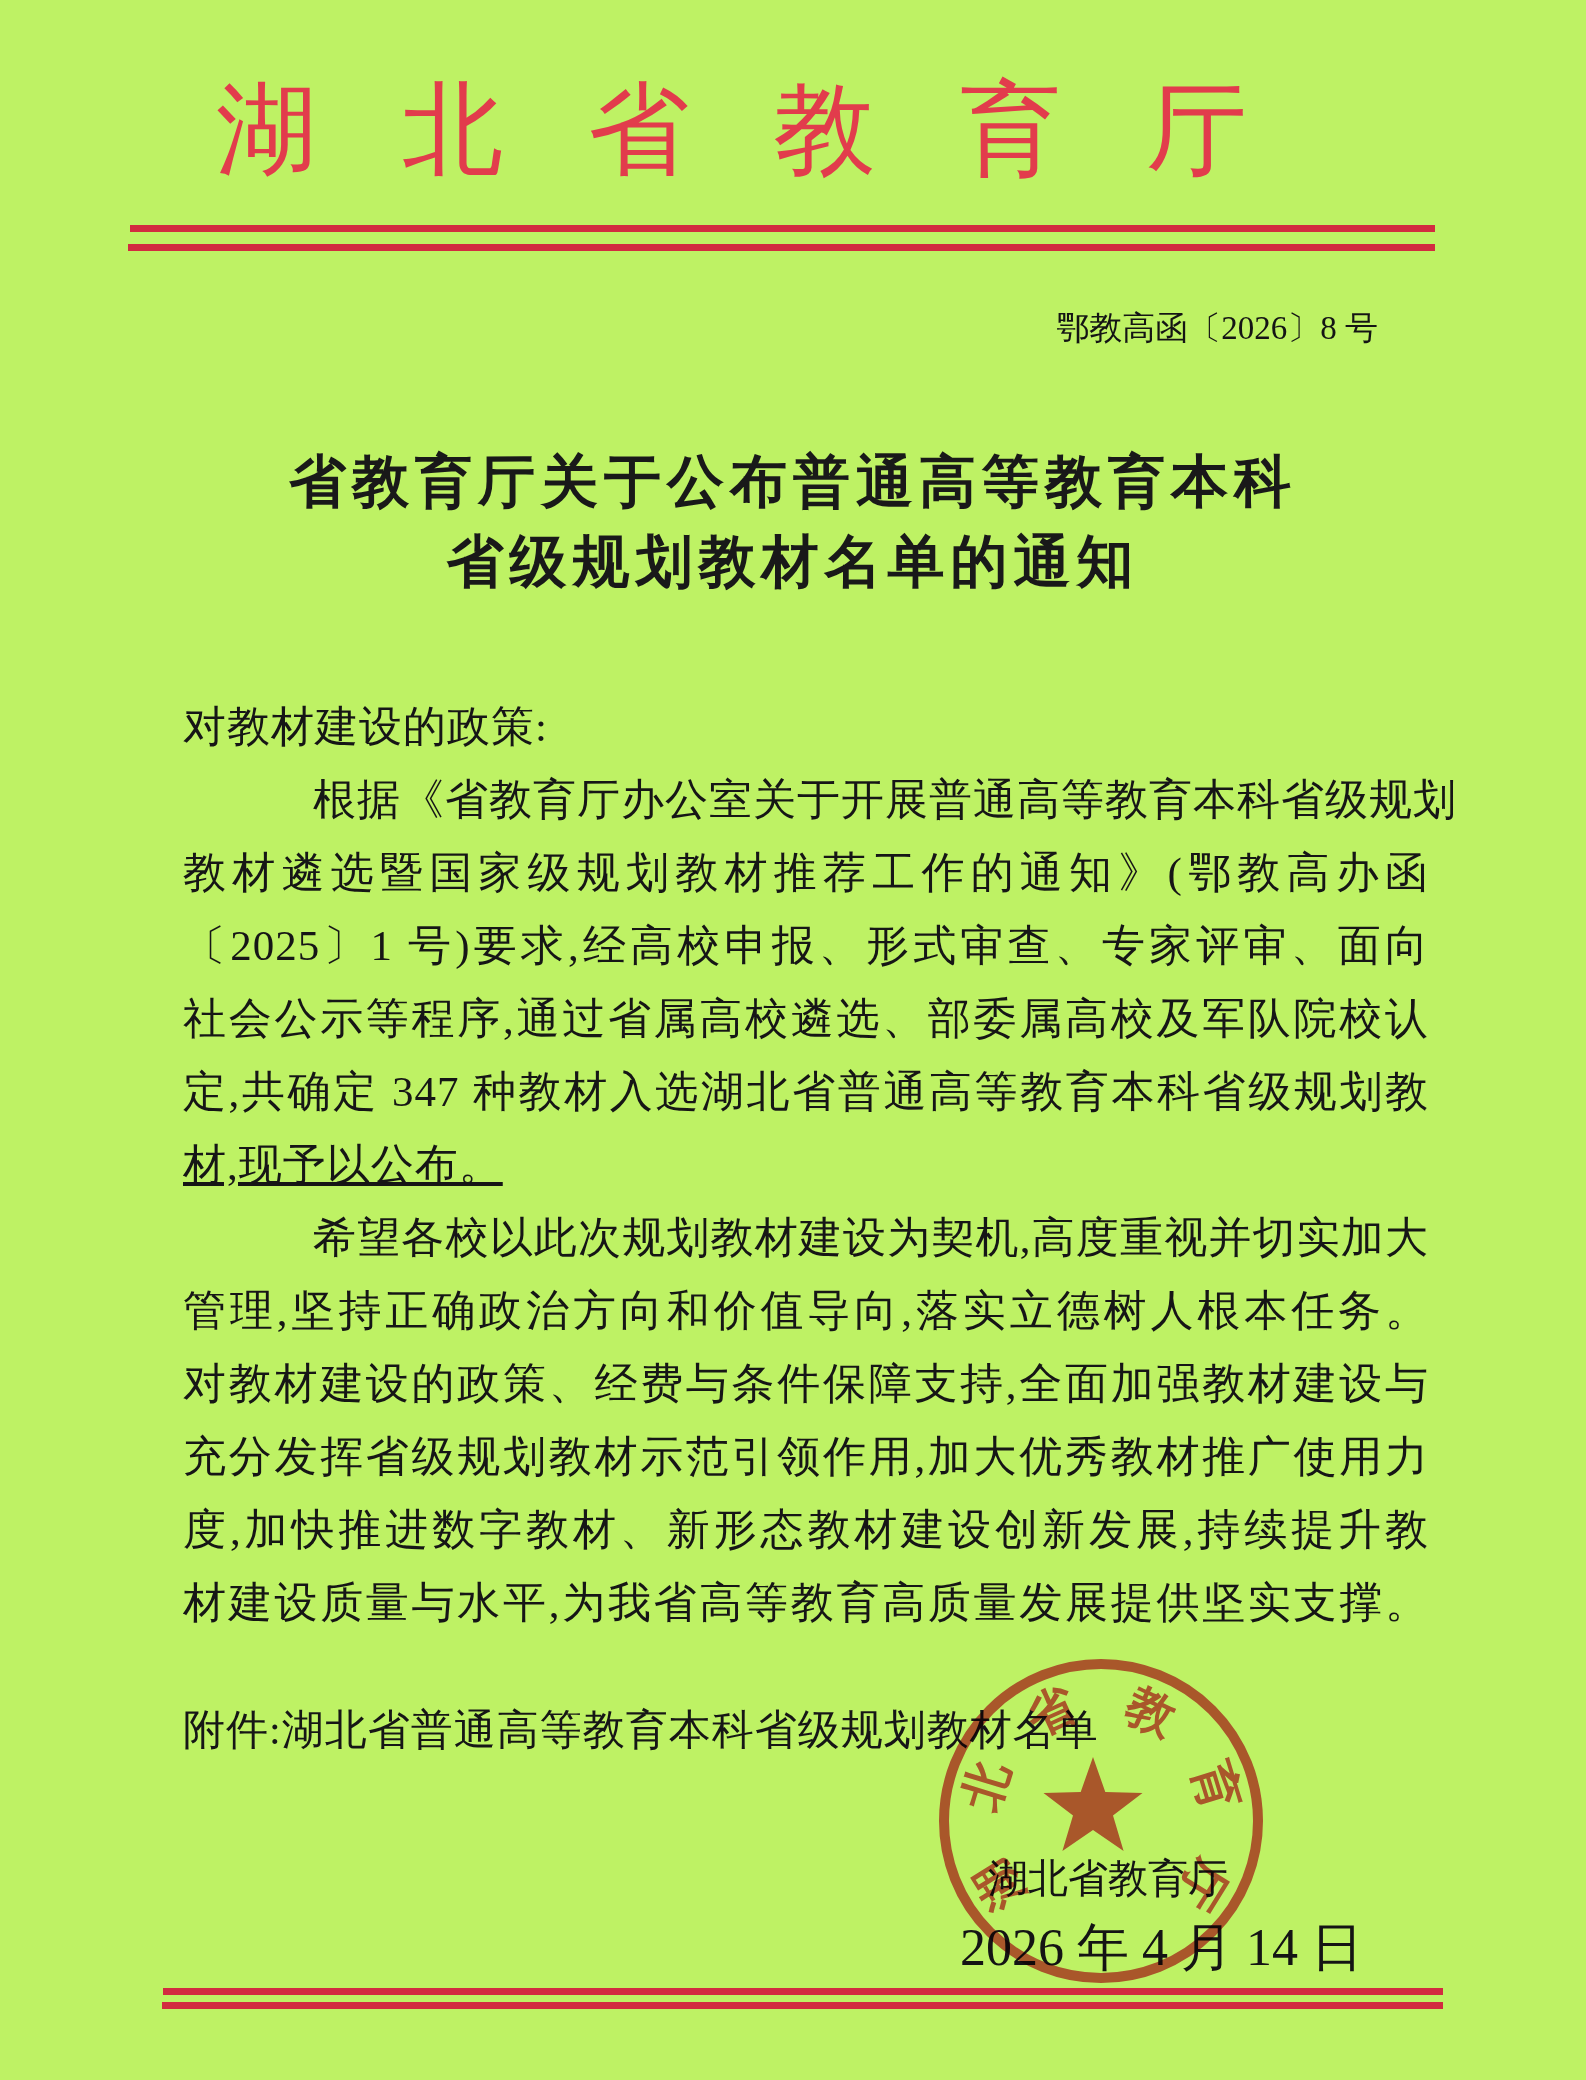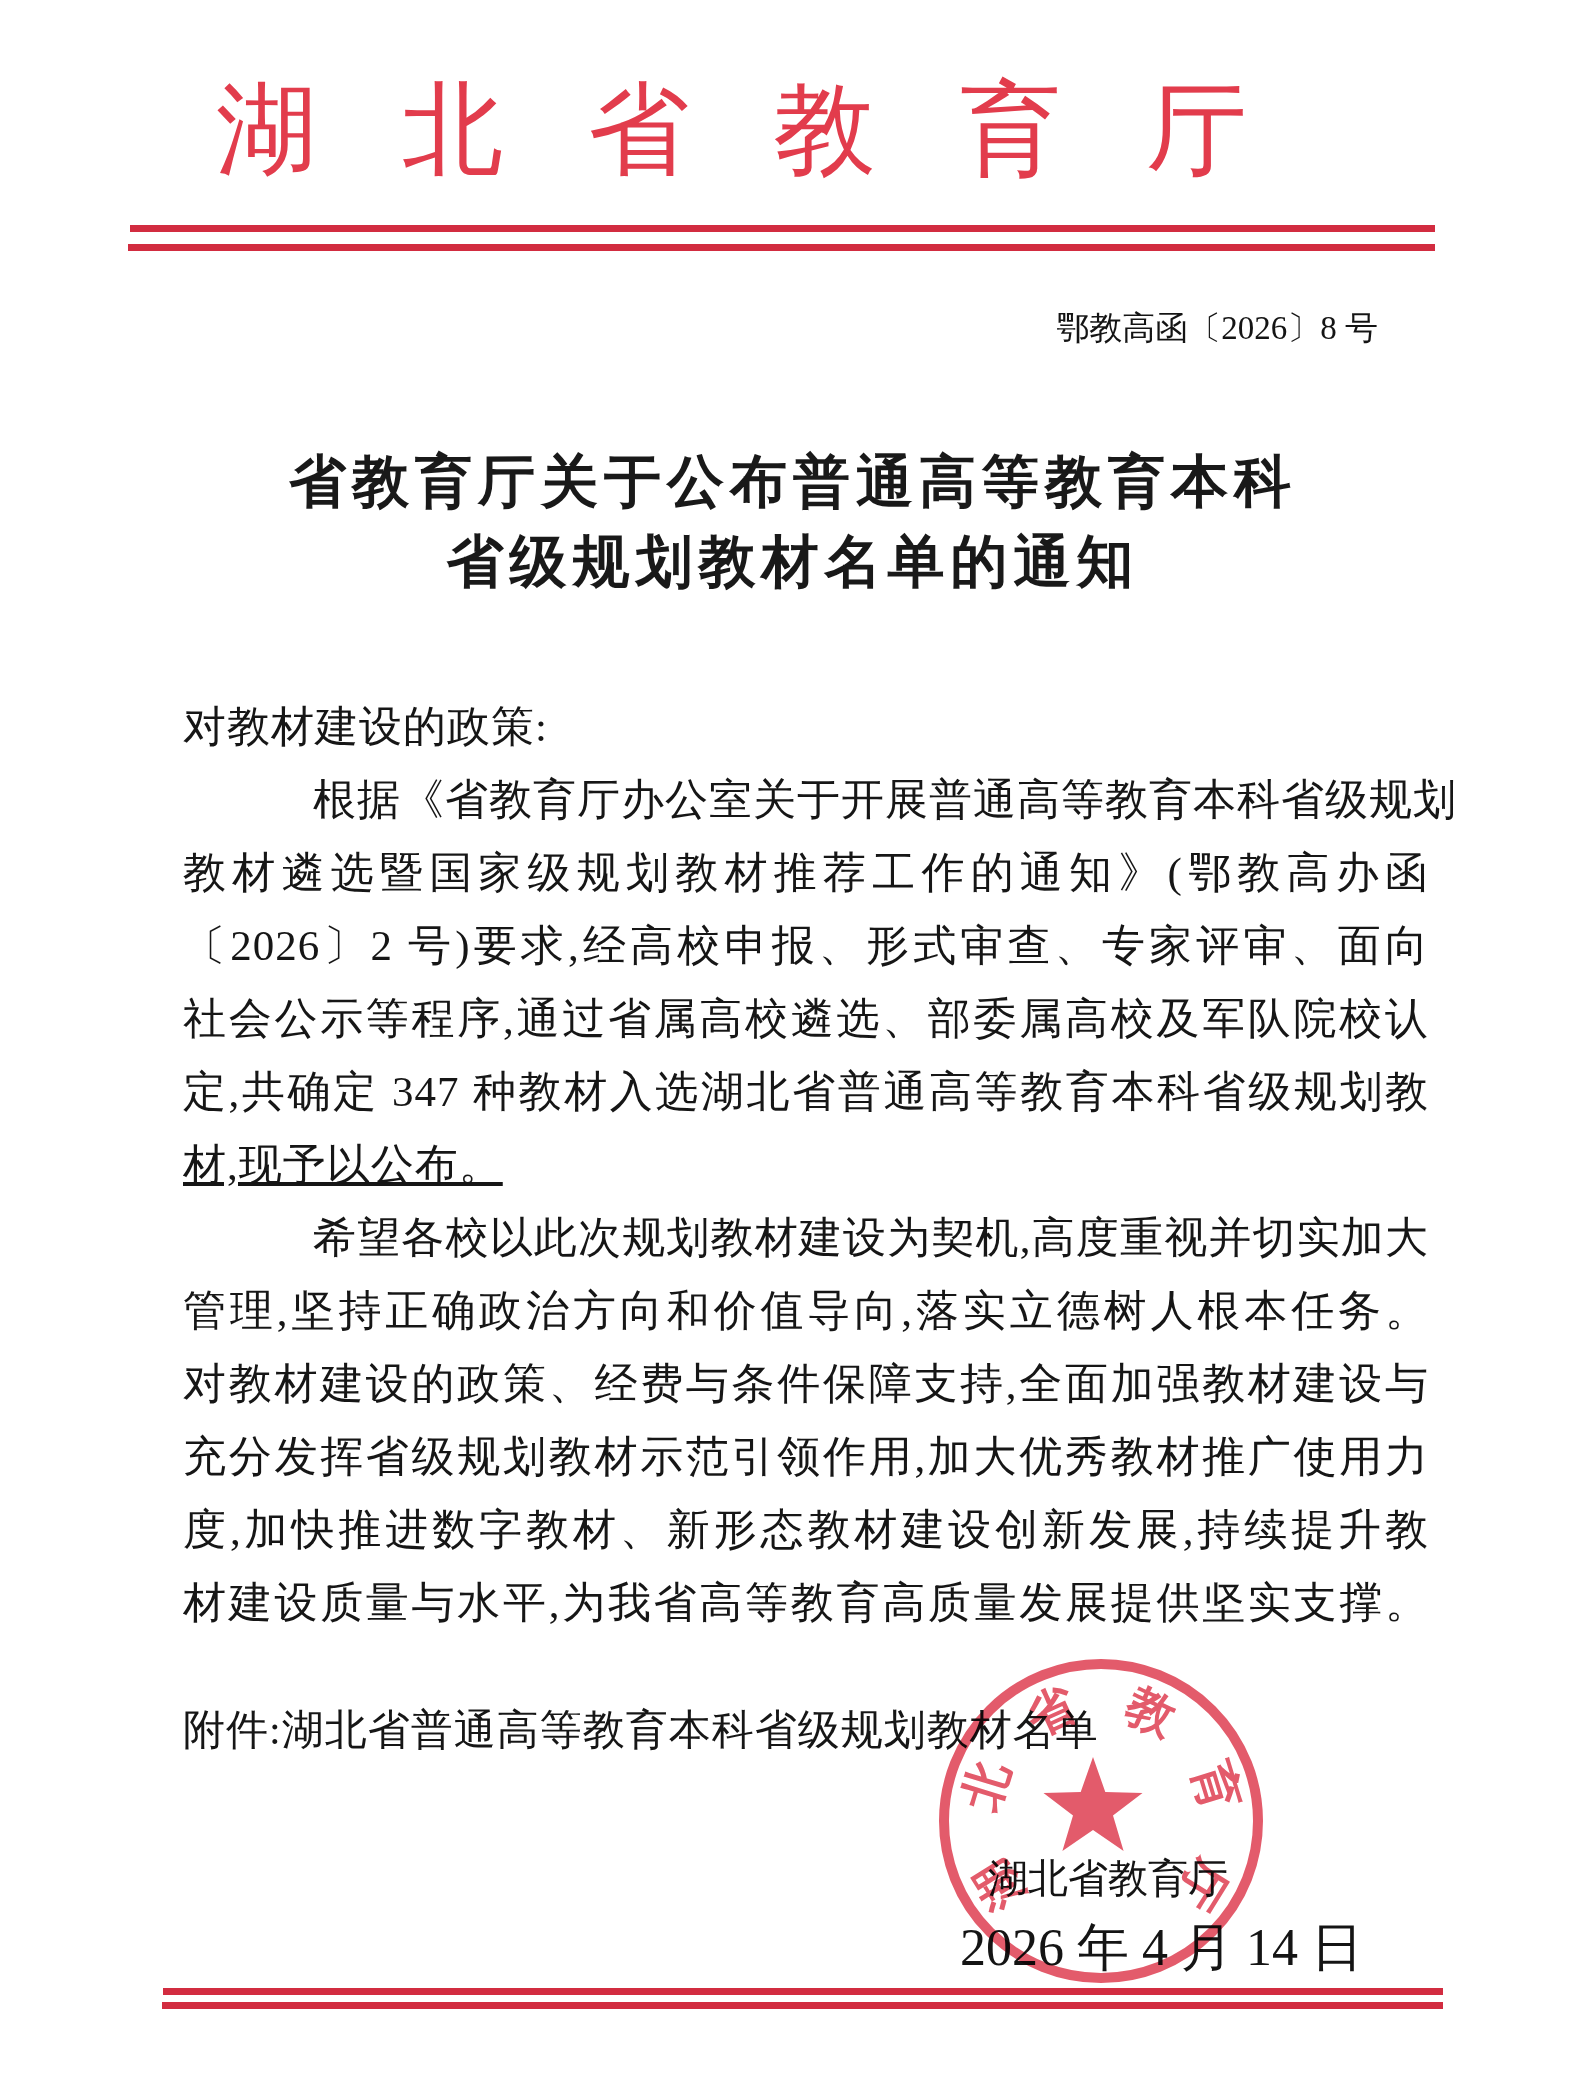--- a/index.html
+++ b/index.html
@@ -1,19 +1,19 @@
 <!DOCTYPE html>
 <html><head>
 <meta charset="utf-8">
 <style>
   html,body{margin:0;padding:0;background:#e8e8e8;}
   .page{
     position:relative;
     width:1586px;height:2080px;
-    background:#ffffff;
+    background:#bef264;
     overflow:hidden;
     font-family:"Liberation Serif","DejaVu Serif",serif;
     color:#1b1b1b;
   }
   
   .agency-header{
     position:absolute;
     top:74px;left:216px;
     font-size:101px;
     line-height:112px;
@@ -119,21 +119,21 @@
 
   <div class="doc-title">
     <div>省教育厅关于公布普通高等教育本科</div>
     <div>省级规划教材名单的通知</div>
   </div>
 
   <div class="body-text">
     <div class="salutation">对教材建设的政策:</div>
     <div class="line indent">根据《省教育厅办公室关于开展普通高等教育本科省级规划</div>
     <div class="line">教材遴选暨国家级规划教材推荐工作的通知》(鄂教高办函</div>
-    <div class="line">〔2026〕2 号)要求,经高校申报、形式审查、专家评审、面向</div>
+    <div class="line">〔2025〕1 号)要求,经高校申报、形式审查、专家评审、面向</div>
     <div class="line">社会公示等程序,通过省属高校遴选、部委属高校及军队院校认</div>
     <div class="line">定,共确定 347 种教材入选湖北省普通高等教育本科省级规划教</div>
     <div class="line end">材,现予以公布。</div>
     <div class="line indent">希望各校以此次规划教材建设为契机,高度重视并切实加大</div>
     <div class="line">管理,坚持正确政治方向和价值导向,落实立德树人根本任务。</div>
     <div class="line">对教材建设的政策、经费与条件保障支持,全面加强教材建设与</div>
     <div class="line">充分发挥省级规划教材示范引领作用,加大优秀教材推广使用力</div>
     <div class="line">度,加快推进数字教材、新形态教材建设创新发展,持续提升教</div>
     <div class="line">材建设质量与水平,为我省高等教育高质量发展提供坚实支撑。</div>
   </div>

